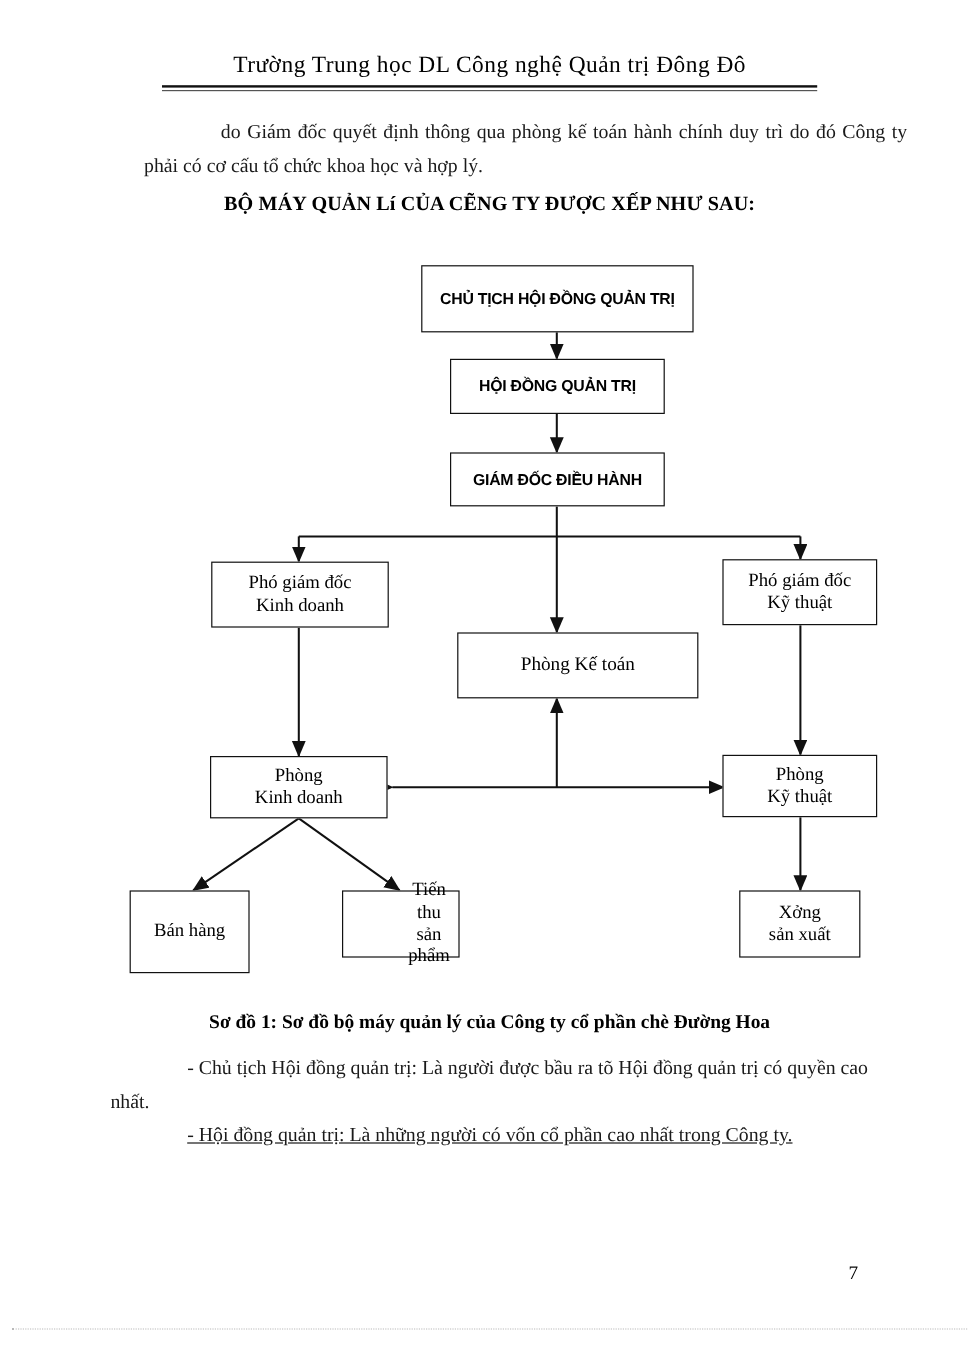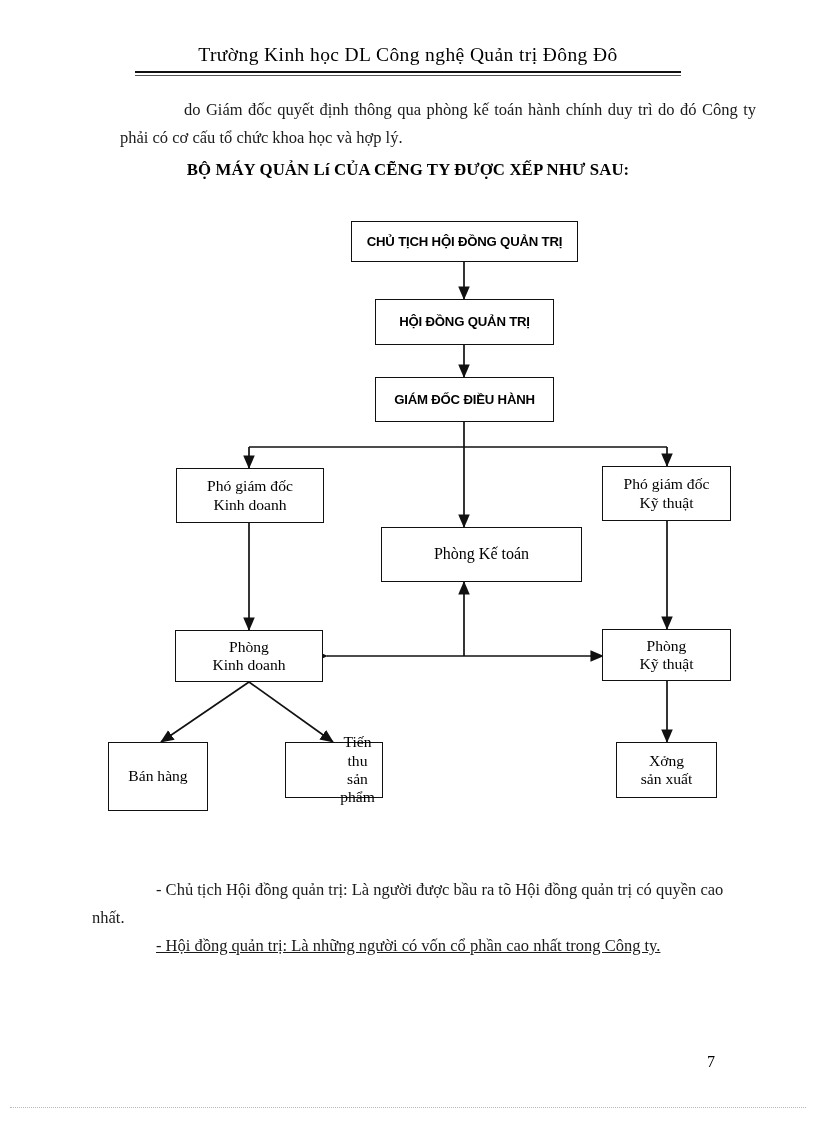--- a/index.html
+++ b/index.html
@@ -47,21 +47,21 @@
 
   svg{position:absolute;left:0;top:0;width:816px;height:1123px;overflow:visible;}
   .conn{stroke:#111;stroke-width:1.7;fill:none;}
 </style>
 </head>
 <body>
 
 <div class="page">
 
   <div class="header-wrap">
-    <div class="header-title">Trường Kinh học DL Công nghệ Quản trị Đông Đô</div>
+    <div class="header-title">Trường Trung học DL Công nghệ Quản trị Đông Đô</div>
   </div>
   <div class="header-rule"></div>
   <div class="header-rule2"></div>
 
   <div class="para p1 p-indent">do Giám đốc quyết định thông qua phòng kế toán hành chính duy trì do đó Công ty phải có cơ cấu tổ chức khoa học và hợp lý.</div>
 
   <div class="heading-center">BỘ MÁY QUẢN Lí CỦA CẼNG TY ĐƯỢC XẾP NHƯ SAU:</div>
 
   <div id="diagram">
 
@@ -93,21 +93,21 @@
       <line class="conn" x1="327" y1="656" x2="603" y2="656" marker-start="url(#ah)" marker-end="url(#ah)"></line>
 
       <line class="conn" x1="464" y1="656" x2="464" y2="582" marker-end="url(#ah)"></line>
 
       <line class="conn" x1="249" y1="682" x2="161" y2="742" marker-end="url(#ah)"></line>
       <line class="conn" x1="249" y1="682" x2="333" y2="742" marker-end="url(#ah)"></line>
 
       <line class="conn" x1="667" y1="681" x2="667" y2="742" marker-end="url(#ah)"></line>
     </svg>
 
-    <div class="node sans" style="left:351px;top:221px;width:227px;height:41px;">
+    <div class="node sans" style="left:351px;top:221px;width:227px;height:56px;">
       <span class="lbl">CHỦ TỊCH HỘI ĐỒNG QUẢN TRỊ</span>
     </div>
 
     <div class="node sans" style="left:375px;top:299px;width:179px;height:46px;">
       <span class="lbl">HỘI ĐỒNG QUẢN TRỊ</span>
     </div>
 
     <div class="node sans" style="left:375px;top:377px;width:179px;height:45px;">
       <span class="lbl">GIÁM ĐỐC ĐIỀU HÀNH</span>
     </div>
@@ -157,20 +157,21 @@
 
     <div class="node serif two" style="left:616px;top:742px;width:101px;height:56px;">
       <span>
         <span class="lbl">Xởng</span>
         <span class="lbl">sản xuất</span>
       </span>
     </div>
 
   </div>
 
+  <div class="caption">Sơ đồ 1: Sơ đồ bộ máy quản lý của Công ty cổ phần chè Đường Hoa</div>
 
   <div class="para p2 p-indent">- Chủ tịch Hội đồng quản trị: Là người được bầu ra tõ Hội đồng quản trị có quyền cao nhất.</div>
   <div class="para p3 p-indent">- Hội đồng quản trị: Là những người có vốn cổ phần cao nhất trong Công ty.</div>
 
   <div class="pageno">
     <span>7</span>
   </div>
 
   <div class="footer-dots"></div>
 </div>

